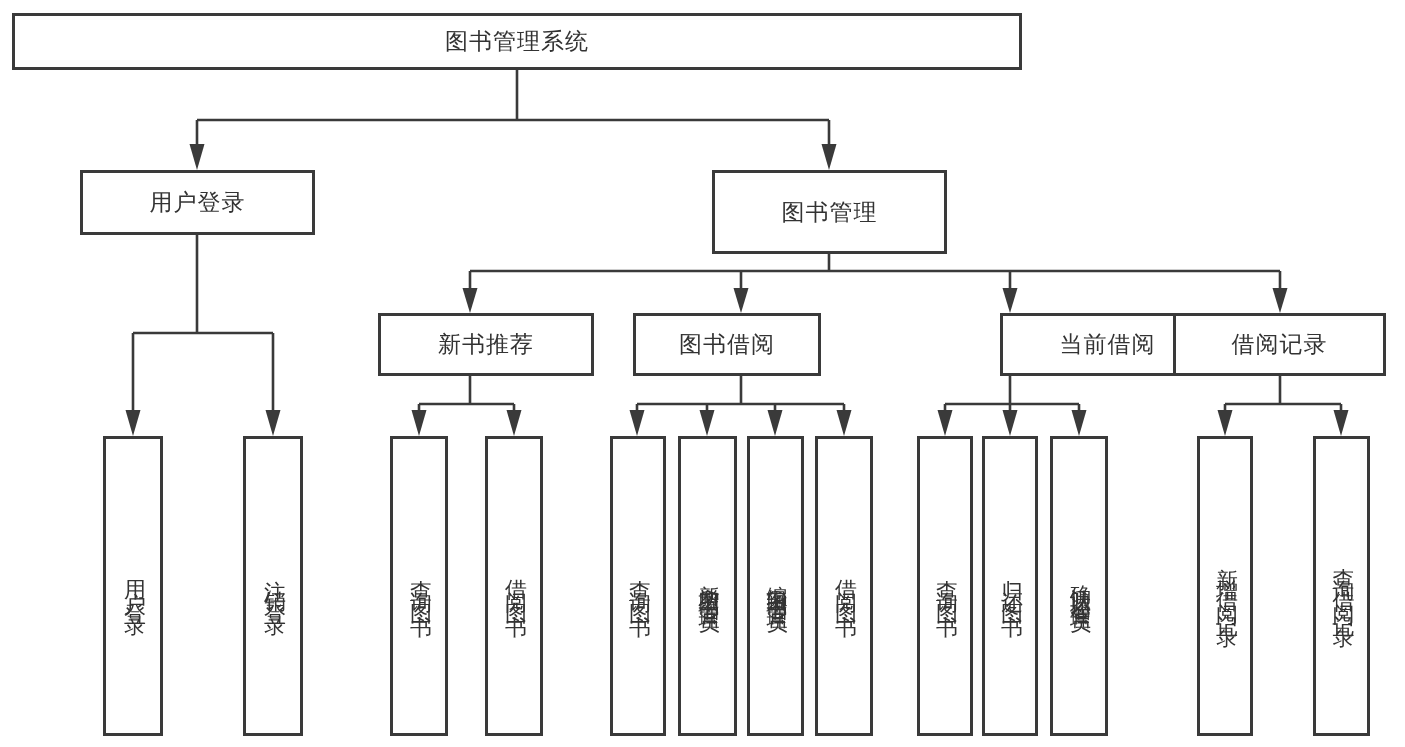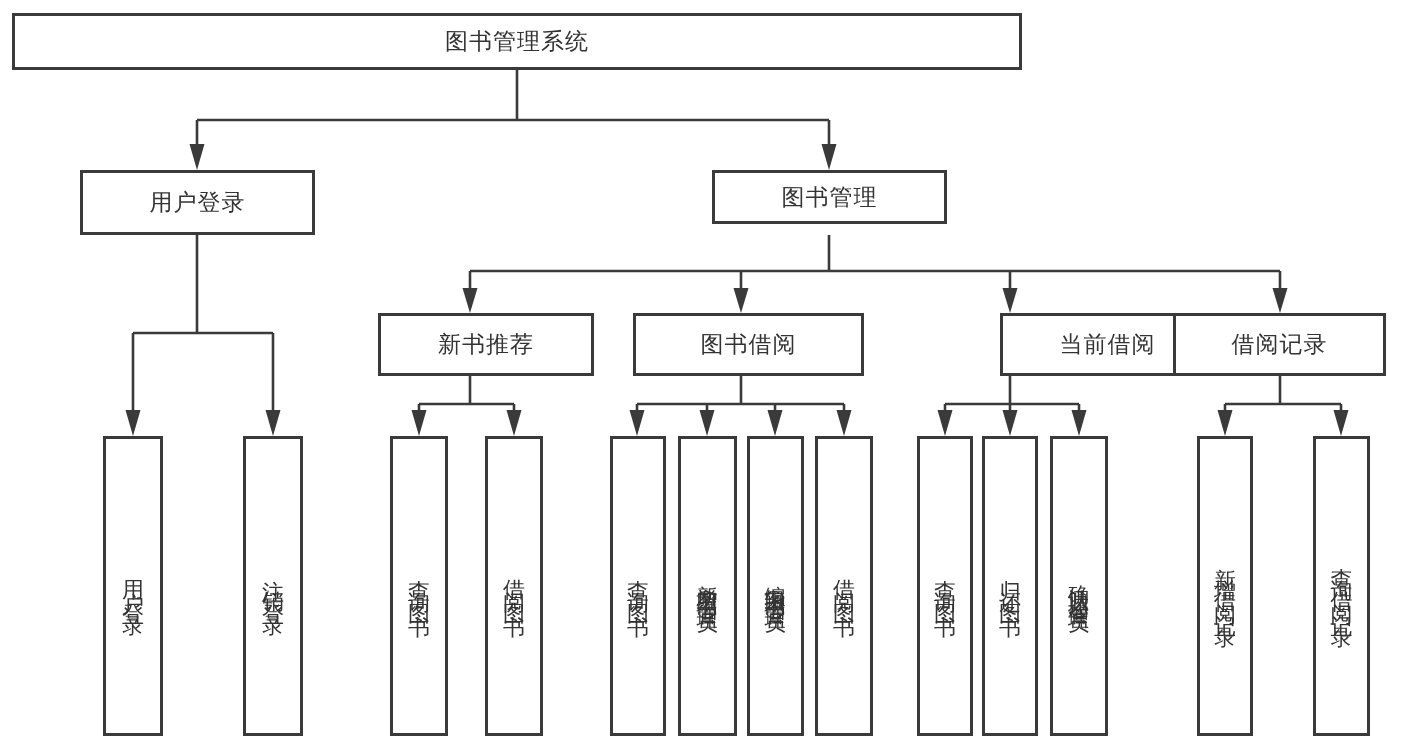--- a/index.html
+++ b/index.html
@@ -1,18 +1,18 @@
 <!DOCTYPE html>
 <html><head>
 <meta charset="utf-8">
 <style>
   html,body{margin:0;padding:0;background:#ffffff;}
   #stage{
     position:relative;width:1405px;height:747px;background:#ffffff;
-    font-family:Liberation Sans, sans-serif;color:#333333;overflow:hidden;
+    font-family:Liberation Mono, monospace;color:#333333;overflow:hidden;
   }
   #connectors{position:absolute;left:0;top:0;width:1405px;height:747px;}
   .node{
     position:absolute;box-sizing:border-box;border:3px solid #3a3a3a;background:#ffffff;
     display:flex;align-items:center;justify-content:center;text-align:center;
     color:#333333;
   }
   .h-node{font-size:23px;letter-spacing:1px;}
   .v-node{
     writing-mode:vertical-lr;text-orientation:mixed;
@@ -69,24 +69,24 @@
       <polygon points="1010,436 1002.5,410 1017.5,410"></polygon>
       <polygon points="1079,436 1071.5,410 1086.5,410"></polygon>
       <polygon points="1225,436 1217.5,410 1232.5,410"></polygon>
       <polygon points="1341,436 1333.5,410 1348.5,410"></polygon>
     </g>
   </svg>
 
   <div class="node h-node" style="left:12px;top:13px;width:1010px;height:57px;">图书管理系统</div>
 
   <div class="node h-node" style="left:80px;top:170px;width:235px;height:65px;">用户登录</div>
-  <div class="node h-node" style="left:712px;top:170px;width:235px;height:54px;">图书管理</div>
+  <div class="node h-node" style="left:712px;top:170px;width:235px;height:84px;">图书管理</div>
 
   <div class="node h-node" style="left:362px;top:313px;width:216px;height:63px;margin-left:16px;">新书推荐</div>
-  <div class="node h-node" style="left:633px;top:313px;width:231px;height:63px;">图书借阅</div>
+  <div class="node h-node" style="left:633px;top:313px;width:188px;height:63px;">图书借阅</div>
   <div class="node h-node" style="left:952px;top:313px;width:215px;height:63px;margin-left:48px;">当前借阅</div>
   <div class="node h-node" style="left:1173px;top:313px;width:213px;height:63px;">借阅记录</div>
 
   <div class="node v-node" style="left:103px;top:436px;width:60px;height:300px;">用户登录</div>
   <div class="node v-node" style="left:243px;top:436px;width:60px;height:300px;">注销登录</div>
 
   <div class="node v-node" style="left:390px;top:436px;width:58px;height:300px;">查询图书</div>
   <div class="node v-node" style="left:485px;top:436px;width:58px;height:300px;">借阅图书</div>
 
   <div class="node v-node" style="left:610px;top:436px;width:56px;height:300px;">查询图书</div>

